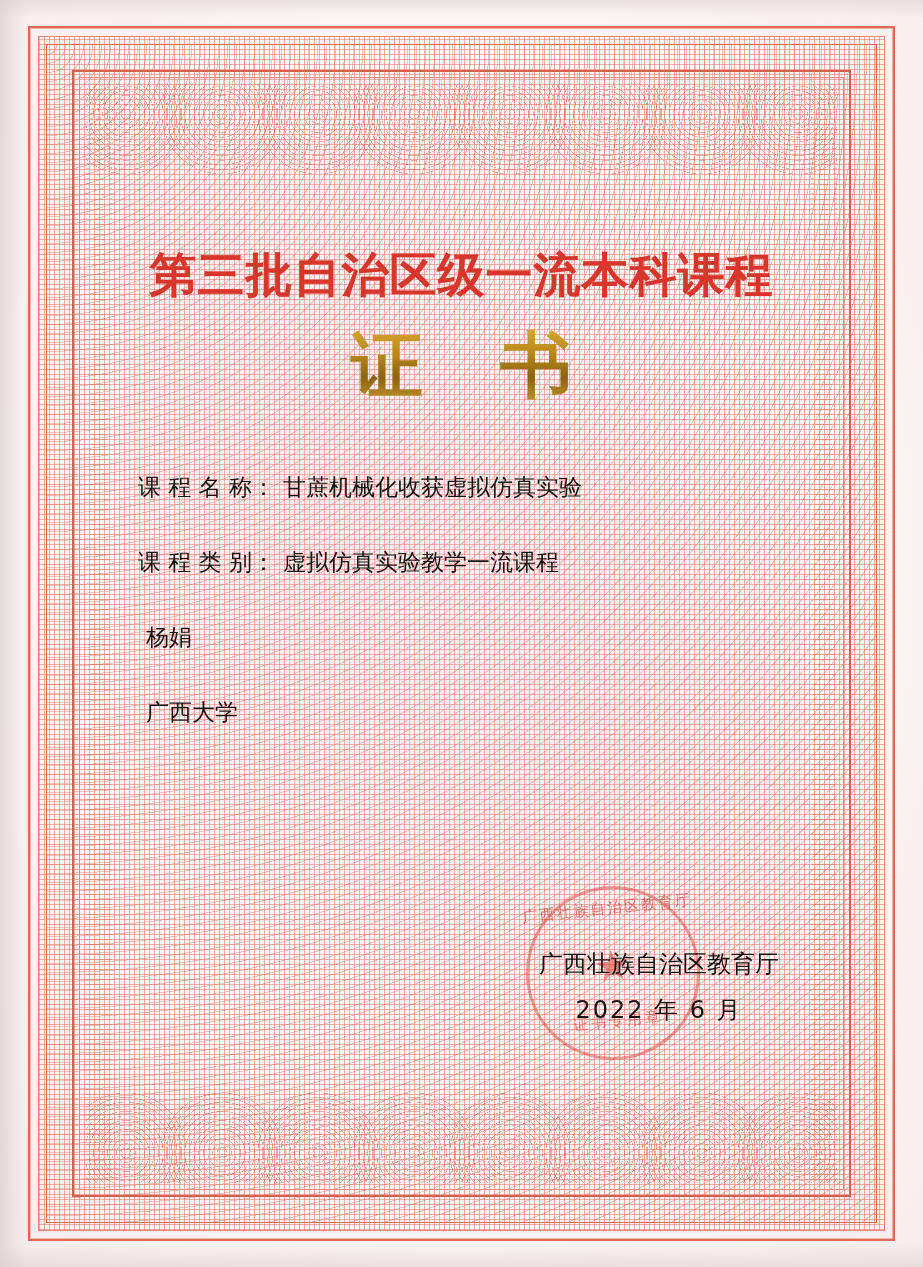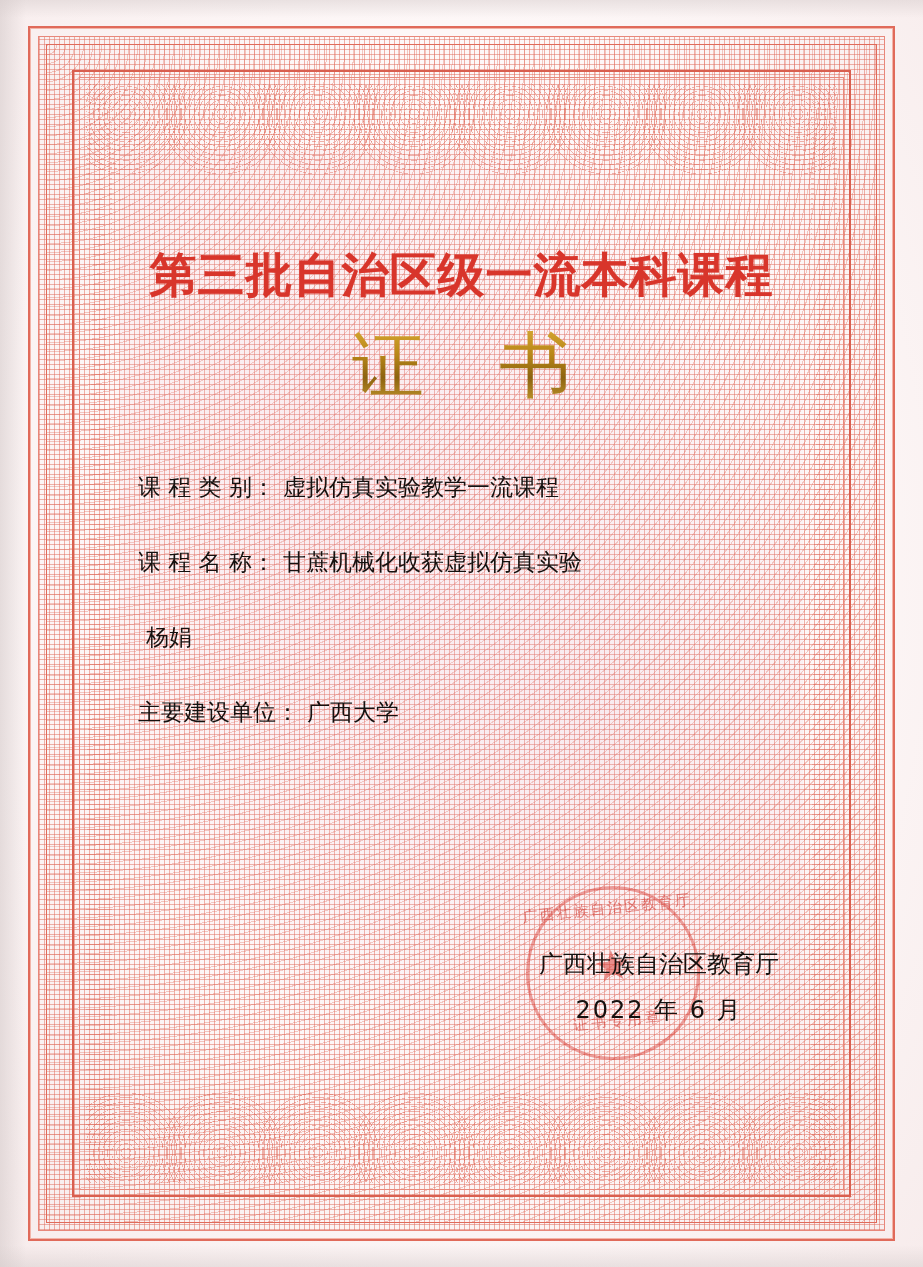--- a/index.html
+++ b/index.html
@@ -127,21 +127,21 @@
     text-shadow: 0 0 1px rgba(216,53,43,.5);
     white-space: nowrap;
   }
 
   .title-sub {
     position: absolute;
     top: 222px;
     left: 0; right: 0;
     text-align: center;
     font-family: "DejaVu Sans", "Liberation Sans", sans-serif;
-    font-weight: normal;
+    font-weight: bold;
     font-size: 72px;
     letter-spacing: 26px;
     text-indent: 26px;
     background: linear-gradient(180deg, #e0b23a 0%, #b88718 38%, #8c6310 62%, #d7ab38 100%);
     -webkit-background-clip: text;
     background-clip: text;
     color: transparent;
   }
 
   .fields {
@@ -285,36 +285,35 @@
 
   <div class="content">
 
     <div class="title-main">第三批自治区级一流本科课程</div>
 
     <div class="title-sub">证 书</div>
 
     <div class="fields">
 
       <div class="field-row">
+        <span class="field-label">课 程 名 称：</span>
+        <span class="field-value">甘蔗机械化收获虚拟仿真实验</span>
+      </div>
+
+      <div class="field-row">
         <span class="field-label">课 程 类 别：</span>
         <span class="field-value">虚拟仿真实验教学一流课程</span>
       </div>
 
       <div class="field-row">
-        <span class="field-label">课 程 名 称：</span>
-        <span class="field-value">甘蔗机械化收获虚拟仿真实验</span>
-      </div>
-
-      <div class="field-row">
         <span class="field-value">杨娟</span>
       </div>
 
 
       <div class="field-row">
-        <span class="field-label">主要建设单位：</span>
         <span class="field-value">广西大学</span>
       </div>
 
     </div>
 
     <div class="seal">
       <div class="seal-top-text">广西壮族自治区教育厅</div>
       <div class="star"></div>
       <div class="seal-bottom-text">证书专用章</div>
     </div>

